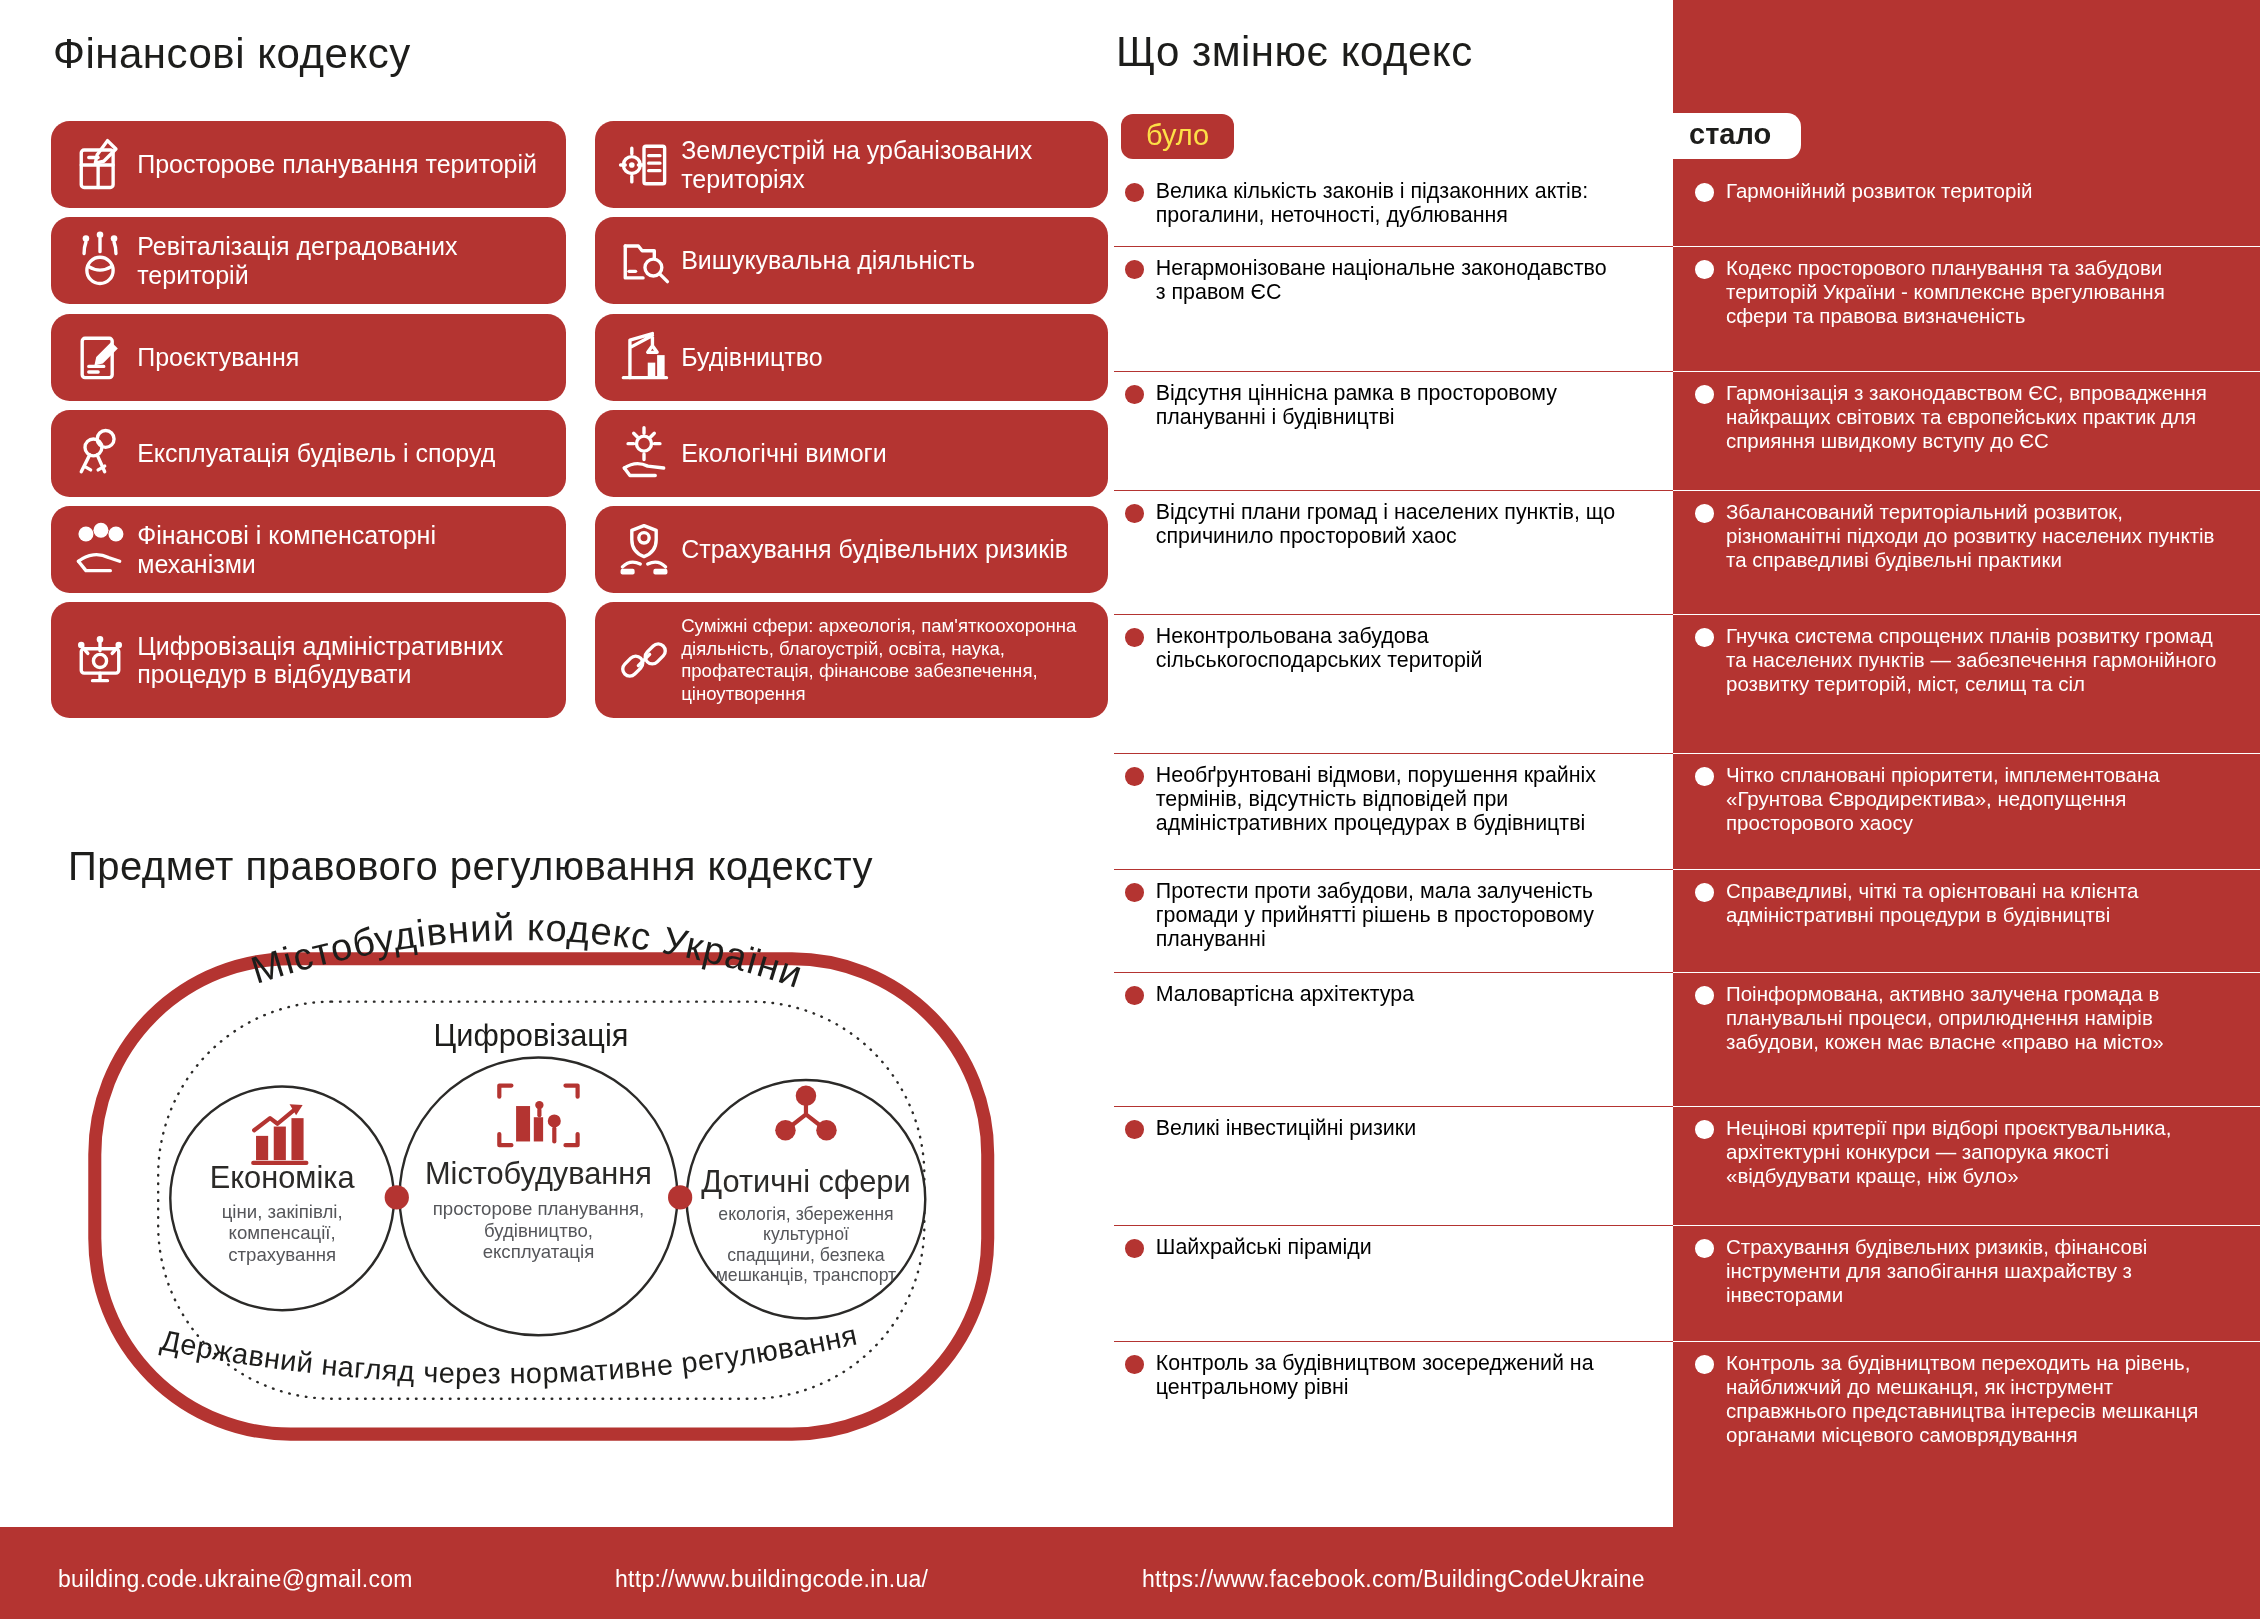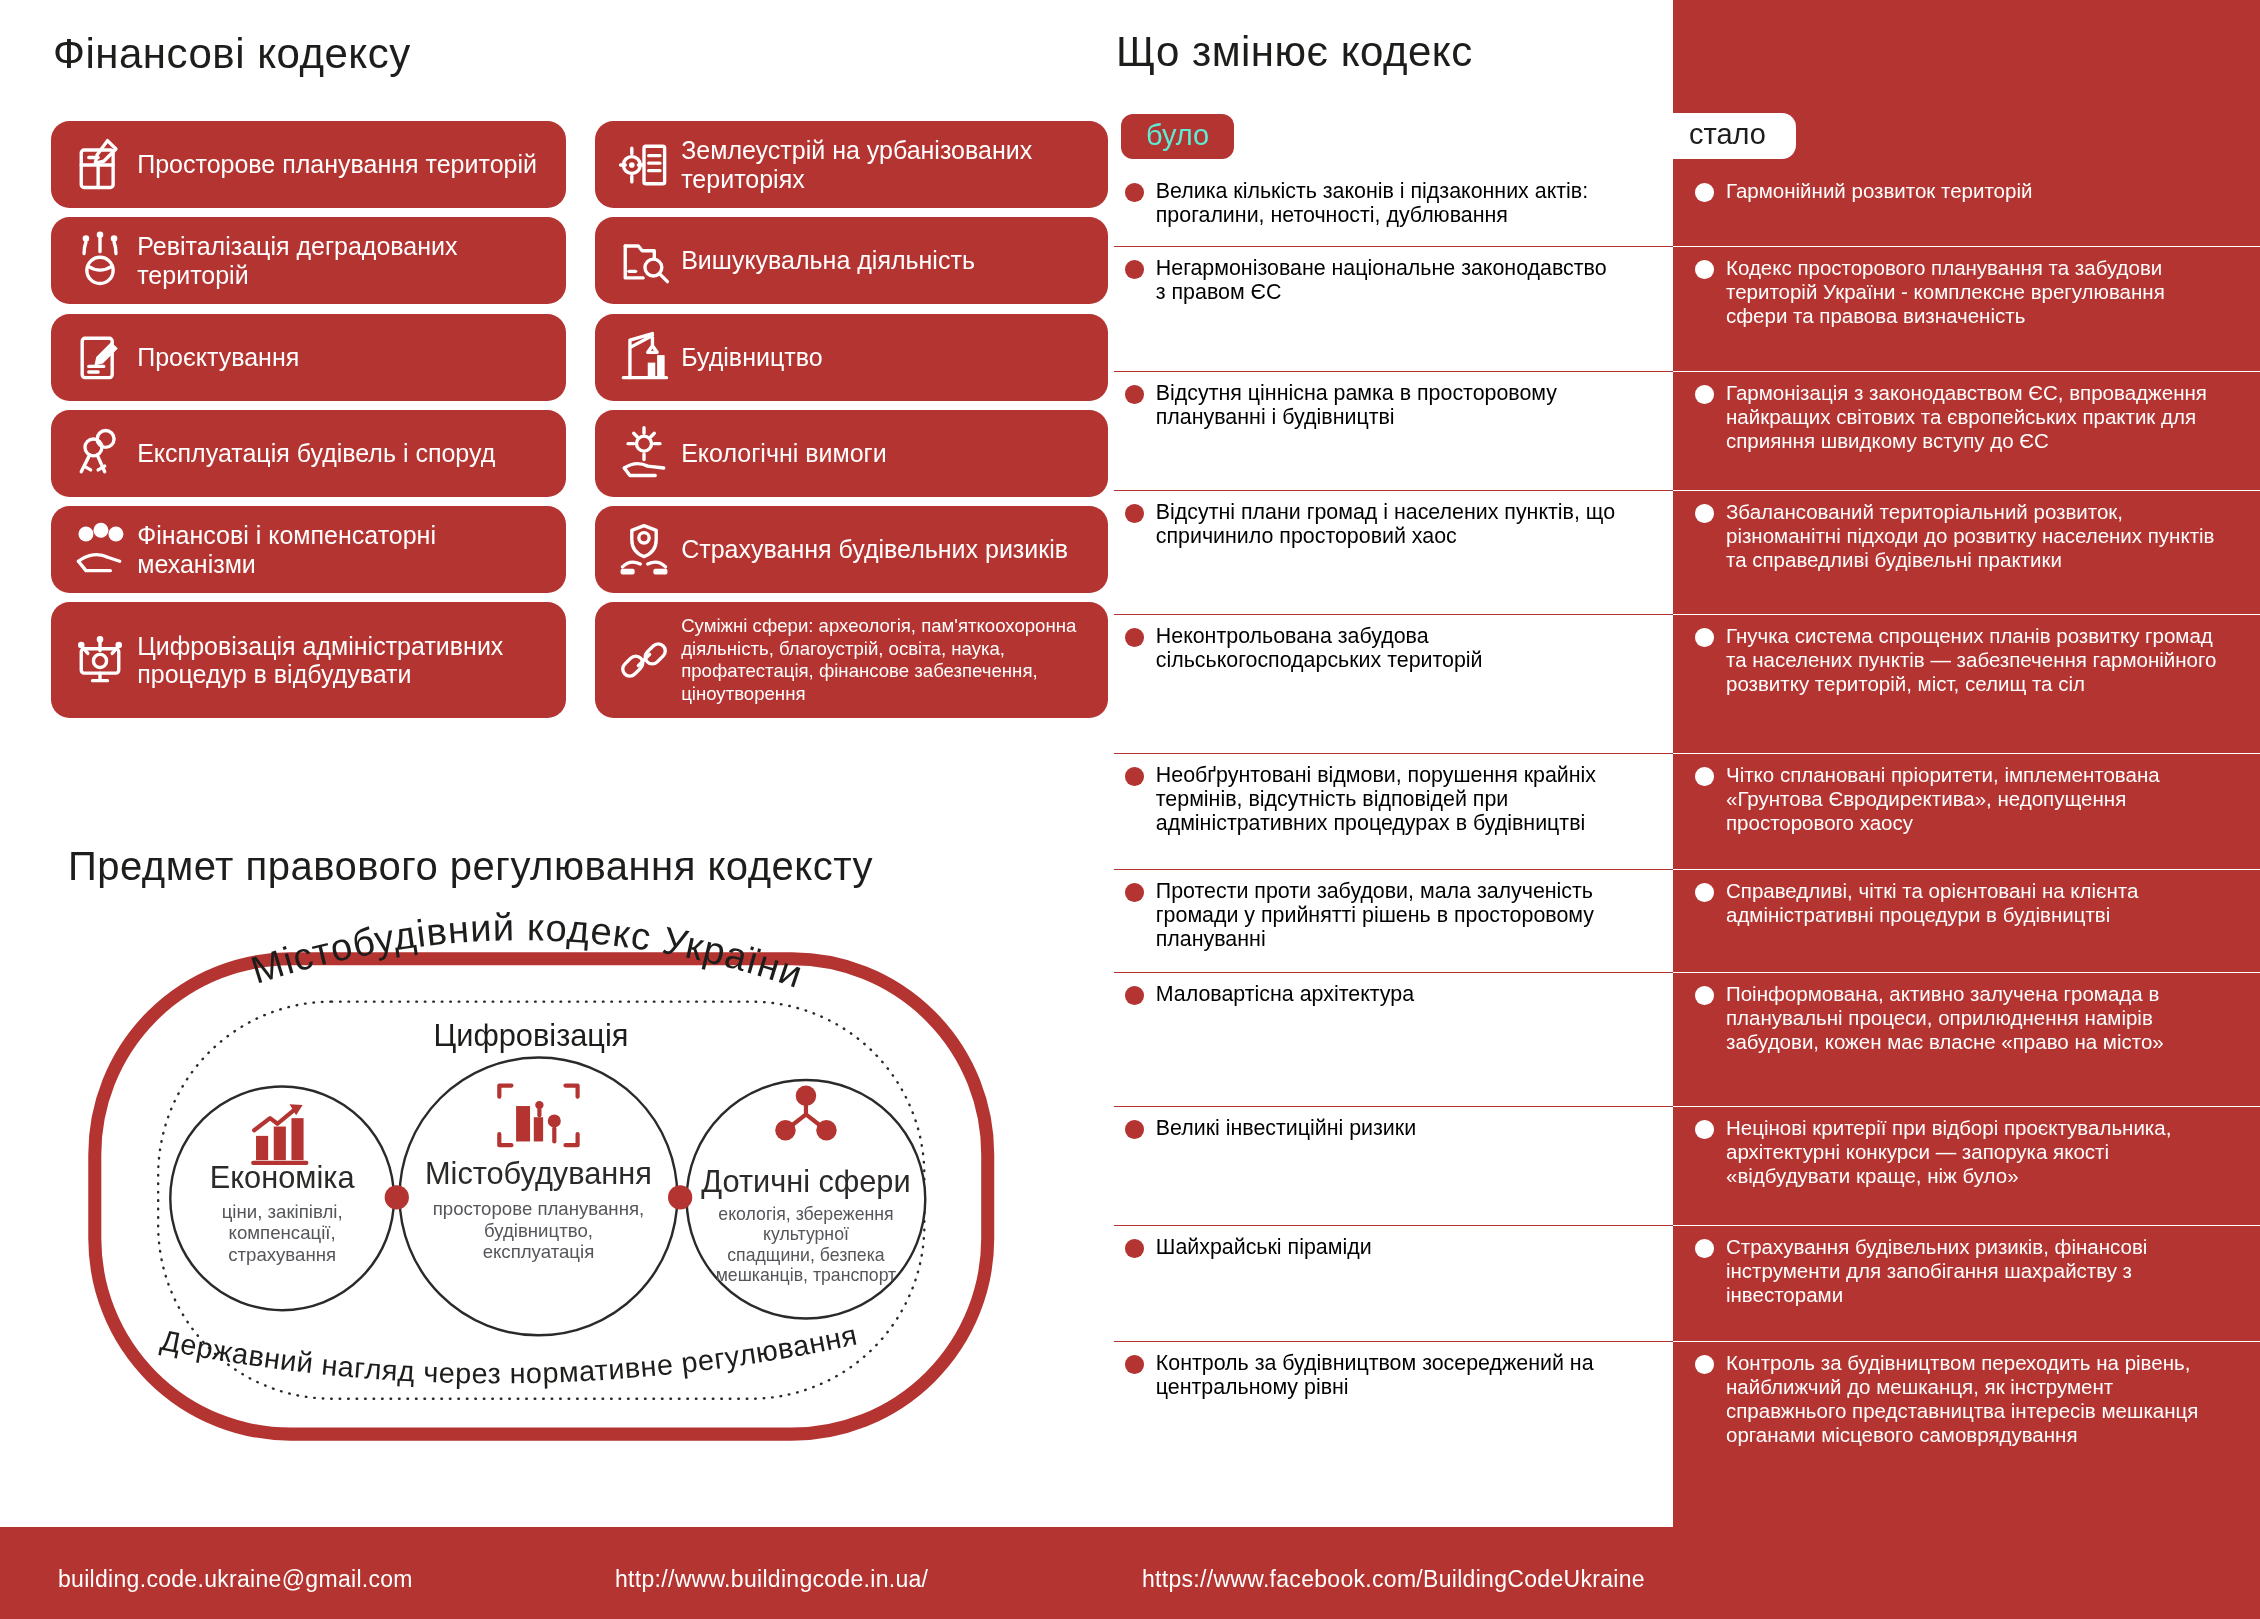--- a/index.html
+++ b/index.html
@@ -27,24 +27,24 @@
   .block{background:#b43431;border-radius:18.6px;color:#fff;display:flex;align-items:center;
          padding:5.6px 15px 5.6px 11.2px;box-sizing:border-box;}
   .blk-icon{flex:0 0 75px;display:flex;justify-content:center;align-items:center;}
   .blk-icon svg{width:60px;height:60px;}
   .blk-label{font-size:25px;line-height:1.15;font-weight:500;}
   .block.small .blk-label{font-size:18.6px;line-height:1.22;font-weight:400;}
   .icn{fill:none;stroke:#fff;stroke-width:3.6;stroke-linecap:round;stroke-linejoin:round;}
   .icf{fill:#fff;stroke:none;}
 
   
-  .badge-was{position:absolute;left:1121px;top:114px;background:#b43431;color:#5eead4;
+  .badge-was{position:absolute;left:1121px;top:114px;background:#b43431;color:#fde047;
              font-size:29px;font-weight:500;padding:4.7px 25px 7.5px;border-radius:12px;}
   .badge-became{position:absolute;left:1659px;top:113px;background:#ffffff;color:#1d1d1b;
-             font-size:29px;font-weight:400;padding:4.7px 30px 8.4px;border-radius:14px;z-index:3;}
+             font-size:29px;font-weight:700;padding:4.7px 30px 8.4px;border-radius:14px;z-index:3;}
 
   
   #rows{position:absolute;left:1114px;top:170px;width:1147px;z-index:2;}
   .row{display:grid;grid-template-columns:559px 587px;}
   .cell{display:flex;align-items:flex-start;box-sizing:border-box;}
   .was-cell{padding:9.3px 51px 0 11.2px;gap:12px;border-bottom:1.9px solid #b43431;}
   .became-cell{padding:9.3px 39px 0 22.4px;gap:12px;border-bottom:1.9px solid #ffffff;}
   .row:last-child .was-cell,.row:last-child .became-cell{border-bottom:none;}
   .bullet{flex:0 0 18.6px;height:18.6px;border-radius:50%;margin-top:3.7px;}
   .was-cell .bullet{background:#b43431;}

